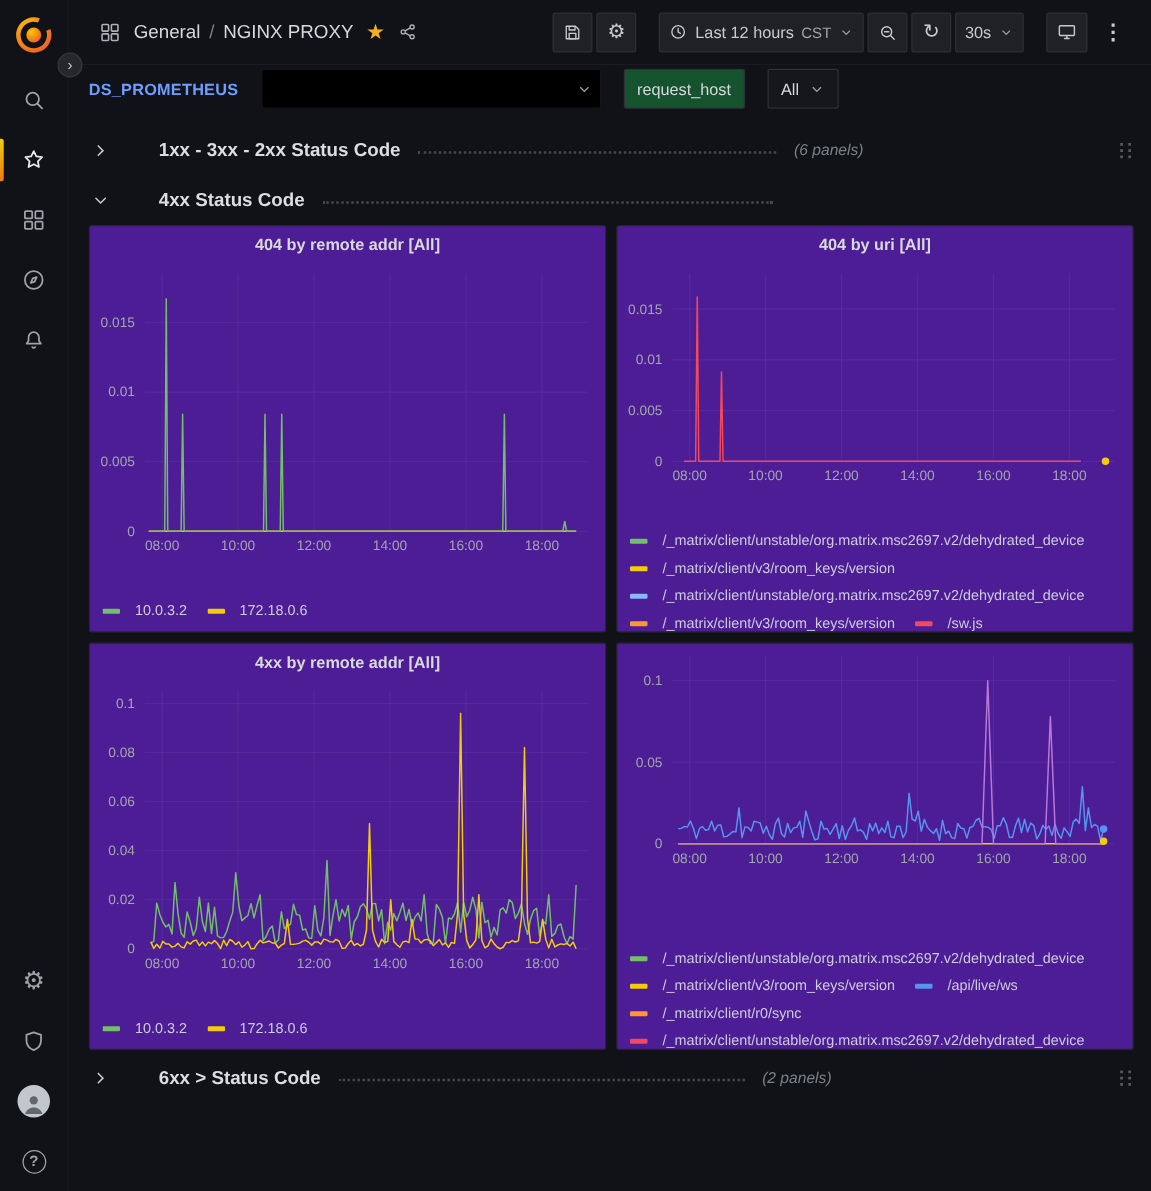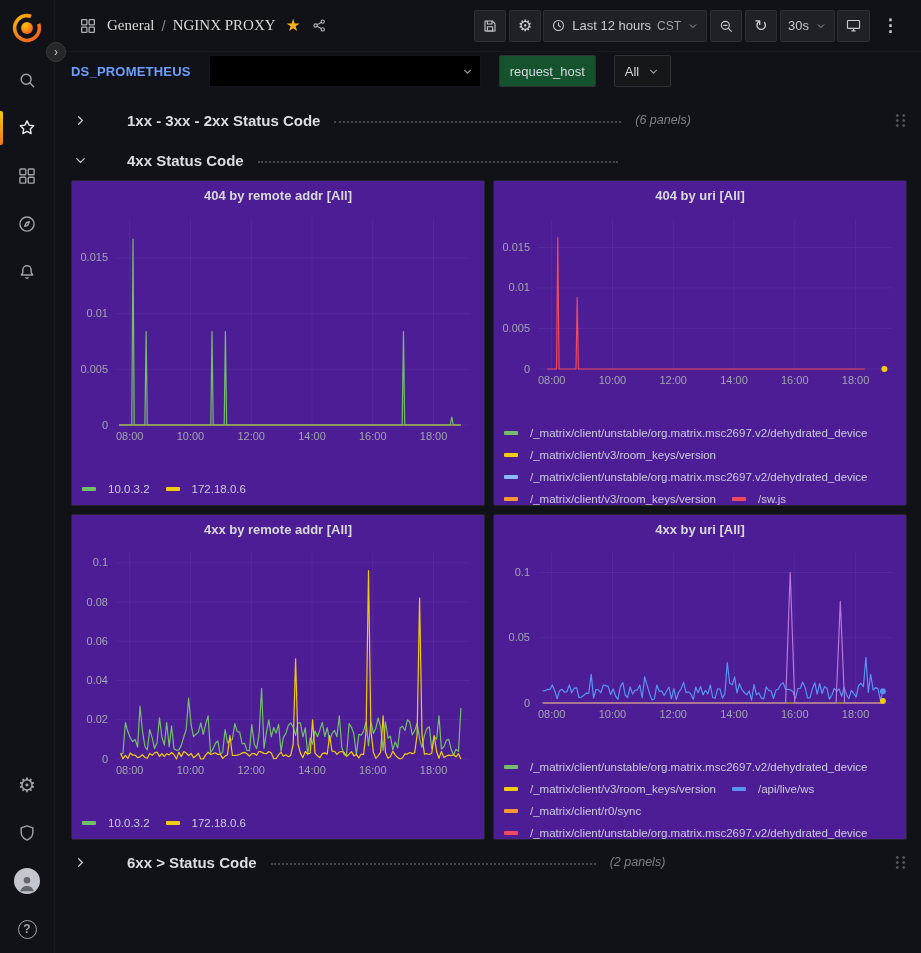--- a/index.html
+++ b/index.html
@@ -25,28 +25,28 @@
   .avatar{width:26px;height:26px;border-radius:50%;background:#c3c7cd;display:flex;align-items:flex-end;justify-content:center;overflow:hidden;}
   .q-icon{width:19px;height:19px;border:1.6px solid currentColor;border-radius:50%;display:flex;
     align-items:center;justify-content:center;font-size:12px;font-weight:bold;line-height:1;}
 
   
   .main{position:absolute;left:55px;top:0;width:866px;height:953px;}
   .header{height:52px;display:flex;align-items:center;padding:0 14px 0 24px;
     border-bottom:1px solid rgba(255,255,255,0.04);}
   .hicon{color:#aeb1b7;display:flex;margin-right:10px;}
   .crumb{display:flex;align-items:center;gap:7px;font-size:15px;}
-  .crumb a{color:#d8d9da;text-decoration:none;cursor:pointer;white-space:nowrap;font-family:Liberation Serif, serif;}
+  .crumb a{color:#d8d9da;text-decoration:none;cursor:pointer;white-space:nowrap;}
   .crumb .sep{color:#7b8087;}
   .fav{color:#f2b01e;font-size:17px;margin:0 10px 0 10px;cursor:pointer;line-height:1;}
   .share{color:#aeb1b7;cursor:pointer;display:flex;}
   .toolbar{margin-left:auto;display:flex;align-items:center;}
   .tb-btn{height:32px;min-width:32px;display:inline-flex;align-items:center;justify-content:center;
     gap:6px;background:#1f2126;border:1px solid #2c2f35;border-radius:2px;color:#c7cbd1;
-    padding:0 7px;margin-left:2px;font-size:13px;cursor:pointer;font-family:inherit;}
+    padding:0 7px;margin-left:18px;font-size:13px;cursor:pointer;font-family:inherit;}
   .tb-btn.joined{margin-left:3px;}
   .tb-btn.bare{background:transparent;border-color:transparent;margin-left:4px;font-size:17px;font-weight:bold;}
   .tz{color:#9fa2a8;font-size:12px;}
   .chev{display:flex;color:#9fa2a8;}
   .refresh-glyph{font-size:16px;line-height:1;}
 
   
   .submenu{height:38px;display:flex;align-items:center;gap:18px;padding:0 16px;}
   .ds-label{color:#6e9fff;font-weight:600;font-size:13px;cursor:pointer;letter-spacing:.2px;}
   .black-select{width:272px;height:32px;background:#000;border:1px solid #141519;border-radius:2px;
@@ -431,21 +431,20 @@
               <span class="swatch" style="background: rgb(115, 191, 105);"></span>
               <span>10.0.3.2</span>
             </span>
             <span class="legend-item">
               <span class="swatch" style="background: rgb(242, 204, 12);"></span>
               <span>172.18.0.6</span>
             </span>
           </div>
       </section>
       <section class="panel">
-        <div class="panel-title">4xx by uri [All]</div>
         <div class="panel-chart">
             <svg width="412" height="180">
               <line x1="57.67381974248928" y1="10" x2="57.67381974248928" y2="160" stroke="rgba(204,204,220,0.07)"></line>
               <text x="57.67381974248928" y="175" text-anchor="middle" fill="#a2a6ad" font-size="11">08:00</text>
               <line x1="118.44635193133048" y1="10" x2="118.44635193133048" y2="160" stroke="rgba(204,204,220,0.07)"></line>
               <text x="118.44635193133048" y="175" text-anchor="middle" fill="#a2a6ad" font-size="11">10:00</text>
               <line x1="179.2188841201717" y1="10" x2="179.2188841201717" y2="160" stroke="rgba(204,204,220,0.07)"></line>
               <text x="179.2188841201717" y="175" text-anchor="middle" fill="#a2a6ad" font-size="11">12:00</text>
               <line x1="239.99141630901292" y1="10" x2="239.99141630901292" y2="160" stroke="rgba(204,204,220,0.07)"></line>
               <text x="239.99141630901292" y="175" text-anchor="middle" fill="#a2a6ad" font-size="11">14:00</text>

